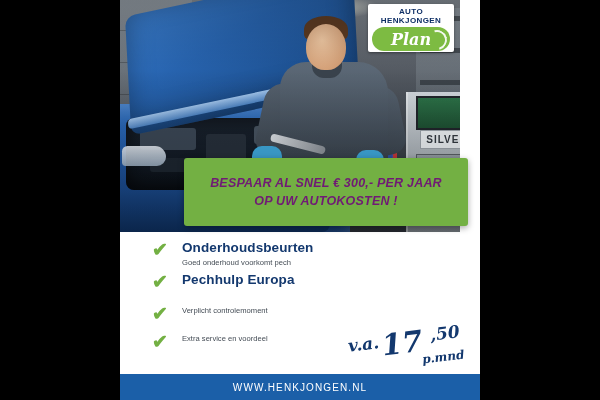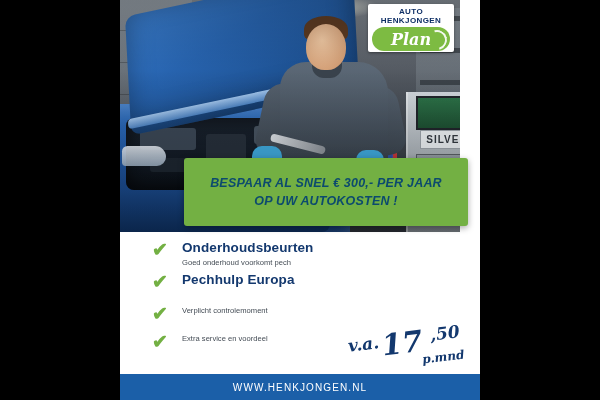--- a/index.html
+++ b/index.html
@@ -273,21 +273,21 @@
     width: 284px; height: 68px;
     background: #73b043;
     border-radius: 3px;
     box-shadow: 0 2px 6px rgba(0,0,0,0.35);
     display: flex; flex-direction: column;
     align-items: center; justify-content: center;
     padding: 0 10px;
     box-sizing: border-box;
   }
   .banner div {
-    color: #0c4a6e;
+    color: #701a75;
     font-weight: bold;
     font-style: italic;
     font-size: 12.5px;
     line-height: 18px;
     letter-spacing: .2px;
     text-align: center;
     white-space: nowrap;
   }
 
   

